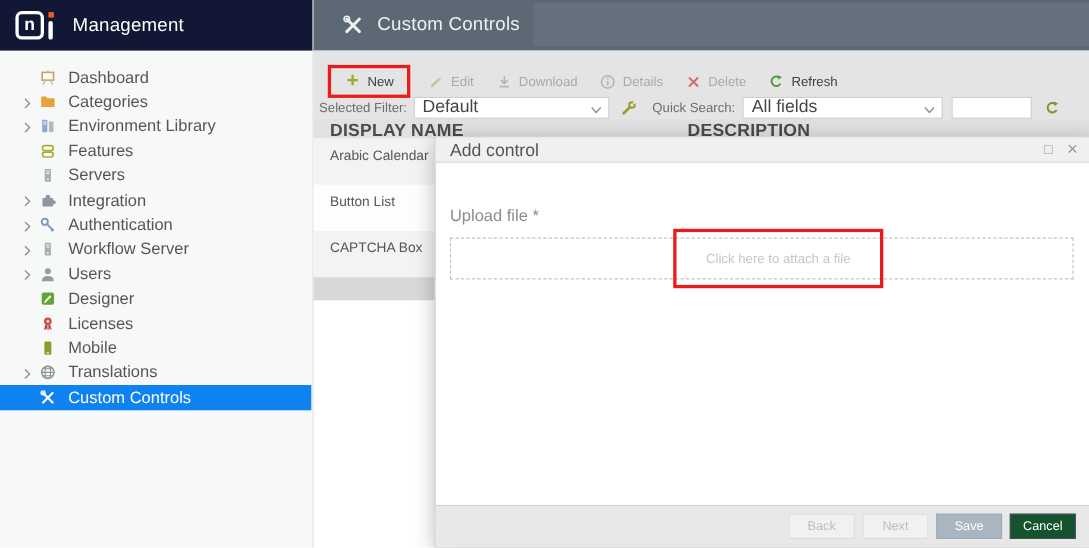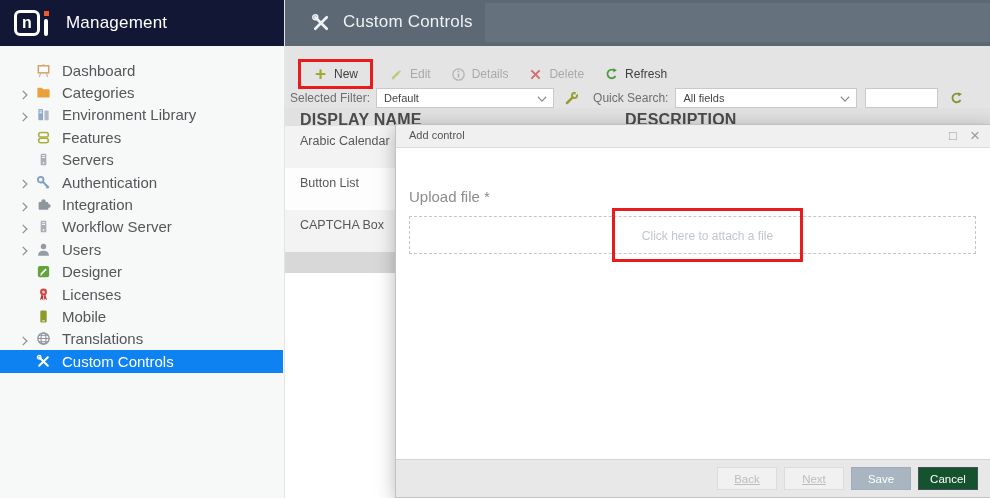--- a/index.html
+++ b/index.html
@@ -39,55 +39,55 @@
   .tb-row1 { position:absolute; left:13px; top:14px; height:28px; display:flex; align-items:center; }
   .tb-btn { display:flex; align-items:center; padding:0 10px; height:24px; font-size:12px; color:#3f4042; cursor:pointer; white-space:nowrap; }
   .tb-btn .tb-ic { width:15px; height:15px; margin-right:6px; display:inline-flex; align-items:center; justify-content:center; }
   .tb-btn.disabled { color:#a9a9a9; cursor:default;text-align:right; }
   .hl-box { border:3px solid #e81c1c; padding:0 2px; margin-right:6px; }
   .plus-glyph { color:#a3a72e; font-size:19px; font-weight:bold; line-height:14px; }
 
   .tb-row2 { position:absolute; left:0; top:42px; height:20px; width:100%; display:flex; align-items:center; font-size:12px; color:#6d6e70; }
   .tb-label { white-space:nowrap; }
   .dd { position:relative; height:20px; background:#fff; border:1px solid #c9c9c9; display:flex; align-items:center;
-        padding:0 22px 0 7px; font-size:11px; color:#454545; cursor:pointer; }
+        padding:0 22px 0 7px; font-size:16px; color:#454545; cursor:pointer; }
   .dd .dd-chev { position:absolute; right:5px; top:4px; width:12px; height:12px; }
   .search-input { height:20px; border:1px solid #c9c9c9; background:#fff; font-size:12px; padding:0 5px; width:73px; }
   .sm-ic { width:15px; height:15px; display:inline-block; cursor:pointer; }
 
   
   .table-head { position:absolute; left:285px; top:108px; width:705px; height:18px; background:#e1e1e1;
                 font-size:16px; font-weight:bold; color:#4b4b4b; }
   .th-display { position:absolute; left:15px; top:3px; letter-spacing:.2px; }
   .th-desc { position:absolute; left:340px; top:3px; letter-spacing:.2px; }
   .table-rows { position:absolute; left:285px; top:126px; width:705px; }
   .t-row { height:42px; padding:8px 0 0 15px; font-size:12.5px; color:#56575b; cursor:pointer; }
   .t-row:nth-child(odd) { background:#f3f3f3; }
   .t-row:nth-child(even) { background:#fdfdfd; }
   .t-band { height:21px; background:#d8d8d8; }
 
   
   .modal { position:absolute; left:395px; top:124px; width:600px; height:374px; background:#fff;
            border:1px solid #c2c2c2; box-shadow:0 4px 18px rgba(0,0,0,.28); }
   .modal-header { position:relative; height:23px; background:#f0f0f0; border-bottom:1px solid #dadada; }
-  .modal-title { position:absolute; left:13px; top:4px; font-size:11px; color:#545454; font-weight:500; }
+  .modal-title { position:absolute; left:13px; top:4px; font-size:16px; color:#545454; font-weight:500; }
   .win-btn { position:absolute; top:2px; width:18px; height:18px; text-align:center; color:#9a9a9a; cursor:pointer; }
   .win-max { right:32px; font-size:13px; line-height:18px; }
   .win-close { right:10px; font-size:17px; line-height:17px; }
   .modal-body { position:relative; height:312px; }
   .upload-label { position:absolute; left:13px; top:40px; font-size:15px; color:#8c8c8c; }
   .dropzone { position:absolute; left:13px; top:68px; width:567px; height:38px; border:1px dashed #c5c5c5;
               background:#fff; display:flex; align-items:center; justify-content:center; cursor:pointer; }
   .attach-hl { border:3px solid #e81c1c; padding:15px 27px;margin-left:30px; }
   .attach-text { font-size:12px; color:#c2c7cc; white-space:nowrap; }
   .modal-footer { position:absolute; left:0; bottom:0; width:100%; height:38px; background:#e8e8e8;
                   border-top:1px solid #d4d4d4; display:flex; align-items:center; justify-content:flex-end;
                   gap:7px; padding-right:16px; }
   .m-btn { width:60px; height:23px; font-size:11.5px; display:flex; align-items:center; justify-content:center; cursor:pointer; }
-  .m-btn.ghost { background:#f1f1f1; border:1px solid #dcdcdc; color:#bdbdbd; cursor:default;text-decoration:underline; }
+  .m-btn.ghost { background:#f1f1f1; border:1px solid #dcdcdc; color:#bdbdbd; cursor:default; }
   .m-btn.primary-muted { background:#a9b6c2; color:#fff; border:1px solid #9fadba; }
   .m-btn.dark { background:#14532d; color:#fff; border:1px solid #434f5b; }
 </style>
 </head>
 <body>
 
 <div id="app">
 
   <aside class="sidebar">
     <div class="sidebar-top">
@@ -146,36 +146,36 @@
               <rect x="6.3" y="5.4" width="3.4" height="1" fill="#fff" opacity=".9"></rect>
               <circle cx="8" cy="11.6" r="0.9" fill="#fff" opacity=".9"></circle>
             </svg></span>
           <span class="nav-label">Servers</span>
         </div>
         <div class="nav-item">
           <span class="chev"><svg width="100%" height="100%" viewBox="0 0 16 16" xmlns="http://www.w3.org/2000/svg">
               <polyline points="5,2.5 10.5,8 5,13.5" fill="none" stroke="#8f9094" stroke-width="1.7"></polyline>
             </svg></span>
           <span class="nav-icon"><svg width="100%" height="100%" viewBox="0 0 16 16" xmlns="http://www.w3.org/2000/svg">
+              <rect x="2.8" y="5.4" width="10.4" height="8.2" rx="1" fill="#90969d"></rect>
+              <circle cx="8" cy="4.6" r="2.3" fill="#90969d"></circle>
+              <circle cx="13.6" cy="9.5" r="2" fill="#90969d"></circle>
+            </svg></span>
+          <span class="nav-label">Integration</span>
+        </div>
+        <div class="nav-item">
+          <span class="chev"><svg width="100%" height="100%" viewBox="0 0 16 16" xmlns="http://www.w3.org/2000/svg">
+              <polyline points="5,2.5 10.5,8 5,13.5" fill="none" stroke="#8f9094" stroke-width="1.7"></polyline>
+            </svg></span>
+          <span class="nav-icon"><svg width="100%" height="100%" viewBox="0 0 16 16" xmlns="http://www.w3.org/2000/svg">
               <circle cx="5" cy="5" r="3" fill="none" stroke="#7d9cc4" stroke-width="1.9"></circle>
               <line x1="7.2" y1="7.2" x2="13.6" y2="13.6" stroke="#7d9cc4" stroke-width="1.9"></line>
               <line x1="11.2" y1="14" x2="13.2" y2="12" stroke="#7d9cc4" stroke-width="1.9"></line>
             </svg></span>
           <span class="nav-label">Authentication</span>
-        </div>
-        <div class="nav-item">
-          <span class="chev"><svg width="100%" height="100%" viewBox="0 0 16 16" xmlns="http://www.w3.org/2000/svg">
-              <polyline points="5,2.5 10.5,8 5,13.5" fill="none" stroke="#8f9094" stroke-width="1.7"></polyline>
-            </svg></span>
-          <span class="nav-icon"><svg width="100%" height="100%" viewBox="0 0 16 16" xmlns="http://www.w3.org/2000/svg">
-              <rect x="2.8" y="5.4" width="10.4" height="8.2" rx="1" fill="#90969d"></rect>
-              <circle cx="8" cy="4.6" r="2.3" fill="#90969d"></circle>
-              <circle cx="13.6" cy="9.5" r="2" fill="#90969d"></circle>
-            </svg></span>
-          <span class="nav-label">Integration</span>
         </div>
         <div class="nav-item">
           <span class="chev"><svg width="100%" height="100%" viewBox="0 0 16 16" xmlns="http://www.w3.org/2000/svg">
               <polyline points="5,2.5 10.5,8 5,13.5" fill="none" stroke="#8f9094" stroke-width="1.7"></polyline>
             </svg></span>
           <span class="nav-icon"><svg width="100%" height="100%" viewBox="0 0 16 16" xmlns="http://www.w3.org/2000/svg">
               <rect x="5" y="1.8" width="6" height="12.4" rx="1" fill="#a9aeb5"></rect>
               <rect x="6.3" y="3.4" width="3.4" height="1" fill="#fff" opacity=".9"></rect>
               <rect x="6.3" y="5.4" width="3.4" height="1" fill="#fff" opacity=".9"></rect>
               <circle cx="8" cy="11.6" r="0.9" fill="#fff" opacity=".9"></circle>
@@ -264,20 +264,30 @@
         </span>
         <div class="tb-btn disabled">
           <span class="tb-ic">
             <svg width="100%" height="100%" viewBox="0 0 16 16" xmlns="http://www.w3.org/2000/svg">
               <line x1="3.6" y1="12.4" x2="10.8" y2="5.2" stroke="#c3c581" stroke-width="2.4"></line>
               <path d="M11.4,3.4 L12.8,4.8 L11.8,5.8 L10.4,4.4 Z" fill="#c3c581"></path>
               <path d="M3,13.4 L3.4,12 L4.6,13.2 Z" fill="#c3c581"></path>
             </svg>
           </span>
           <span>Edit</span>
+        </div>
+        <div class="tb-btn disabled">
+          <span class="tb-ic">
+            <svg width="100%" height="100%" viewBox="0 0 16 16" xmlns="http://www.w3.org/2000/svg">
+              <line x1="8" y1="2.4" x2="8" y2="9.2" stroke="#b3b3b3" stroke-width="1.6"></line>
+              <polyline points="4.8,6.2 8,9.6 11.2,6.2" fill="none" stroke="#b3b3b3" stroke-width="1.6"></polyline>
+              <line x1="3.6" y1="12.6" x2="12.4" y2="12.6" stroke="#b3b3b3" stroke-width="1.6"></line>
+            </svg>
+          </span>
+          <span>Download</span>
         </div>
         <div class="tb-btn disabled">
           <span class="tb-ic">
             <svg width="100%" height="100%" viewBox="0 0 16 16" xmlns="http://www.w3.org/2000/svg">
               <circle cx="8" cy="8" r="6" fill="none" stroke="#b3b3b3" stroke-width="1.4"></circle>
               <line x1="8" y1="7" x2="8" y2="11.4" stroke="#b3b3b3" stroke-width="1.7"></line>
               <circle cx="8" cy="4.7" r="1" fill="#b3b3b3"></circle>
             </svg>
           </span>
           <span>Details</span>

